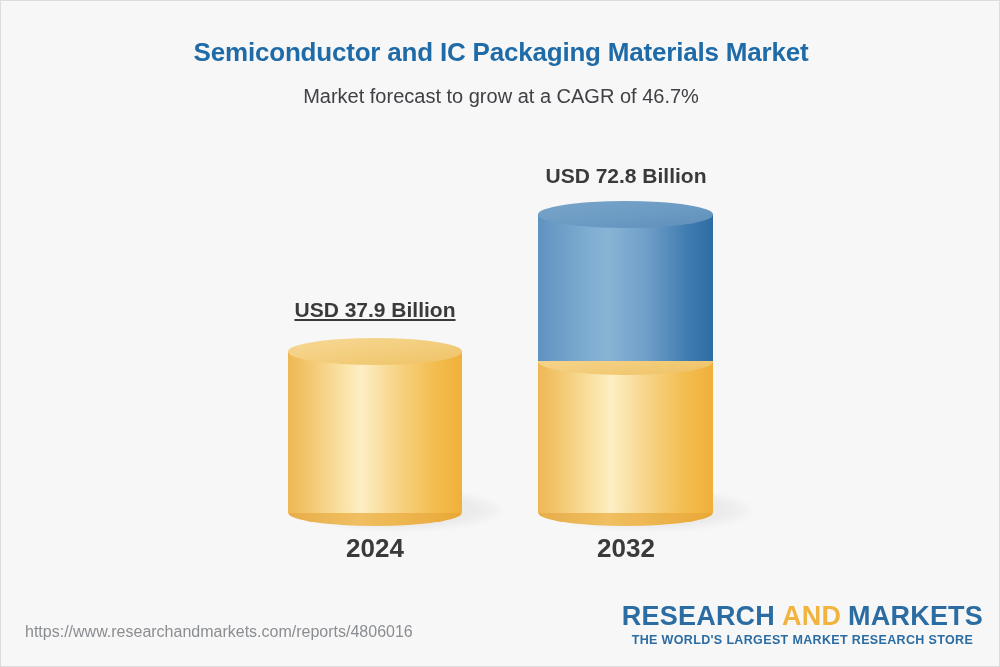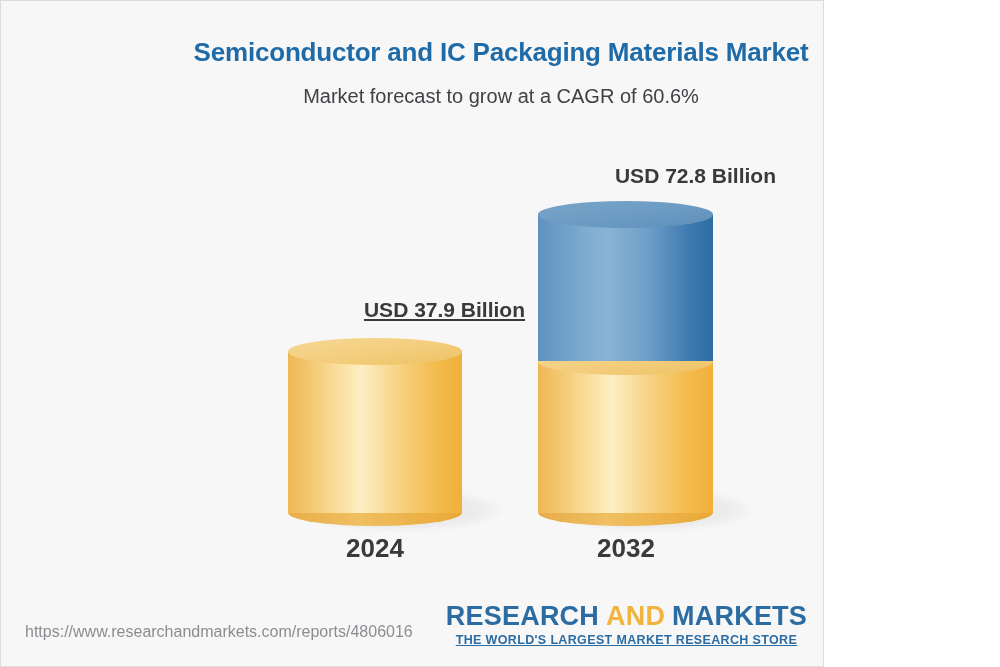--- a/index.html
+++ b/index.html
@@ -7,21 +7,21 @@
     padding: 0;
     background: #ffffff;
   }
   body {
     font-family: "Liberation Sans", sans-serif;
     -webkit-font-smoothing: antialiased;
   }
 
   #card {
     position: relative;
-    width: 824px;
+    width: 1000px;
     height: 667px;
     box-sizing: border-box;
     background: #f7f7f7;
     border: 1px solid #dcdcdc;
     overflow: hidden;
   }
 
   
   #header {
     position: absolute;
@@ -51,21 +51,21 @@
     left: 0;
     top: 0;
     width: 1000px;
     height: 667px;
   }
 
   
   .value-label {
     position: absolute;
     width: 300px;
-    text-align: right;
+    text-align: center;
     font-size: 21px;
     font-weight: bold;
     color: #3a3a3c;
     white-space: nowrap;
   }
 
   
   .cat-label {
     position: absolute;
     width: 300px;
@@ -169,31 +169,30 @@
   .logo-blue { color: #2b6ca3; }
   .logo-gold { color: #f0b43f; }
   #logo-tagline {
     font-size: 12.5px;
     font-weight: bold;
     color: #2b6ca3;
     letter-spacing: 0.35px;
     line-height: 14px;
     margin-top: 2px;
     white-space: nowrap;
-    text-decoration: underline;
   }
 </style>
 </head>
 <body>
 
 <div id="card">
 
   <div id="header">
     <div id="chart-title">Semiconductor and IC Packaging Materials Market</div>
-    <div id="chart-subtitle">Market forecast to grow at a CAGR of 60.6%</div>
+    <div id="chart-subtitle">Market forecast to grow at a CAGR of 46.7%</div>
   </div>
 
   <div id="plot">
 
     <div class="value-label" style="left:224px; top:297px;text-decoration:underline;">USD 37.9 Billion</div>
 
     <div class="shadow" style="left:300px; top:488px; width:200px; height:42px;"></div>
 
     <div class="cyl" style="left:287px; top:337px; width:174px; height:175px;">
 

